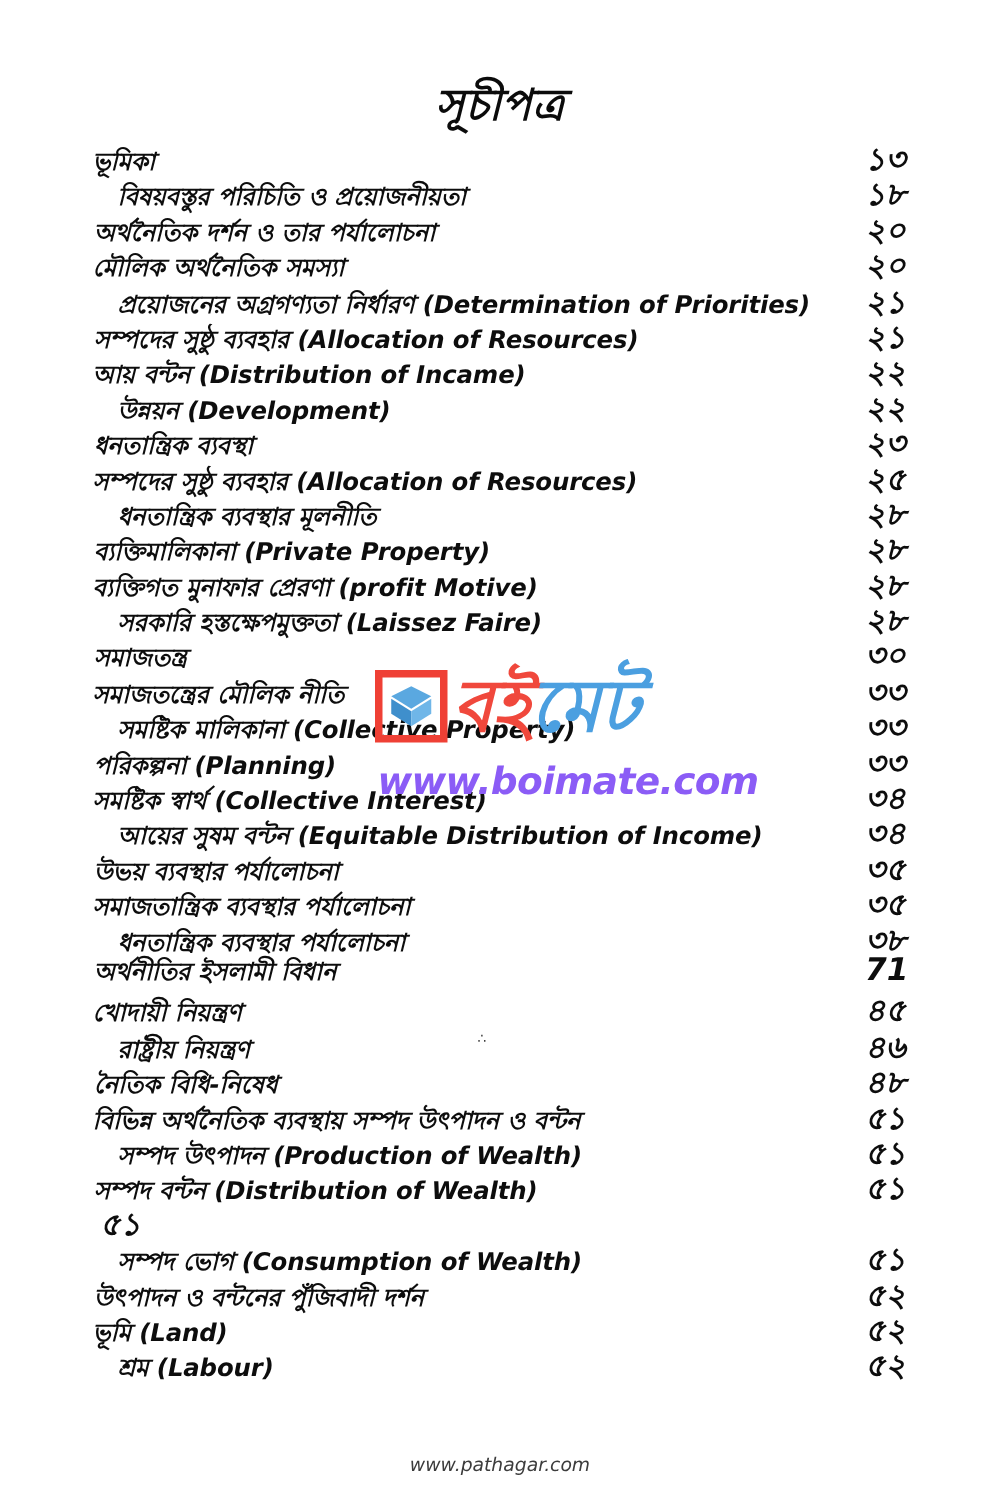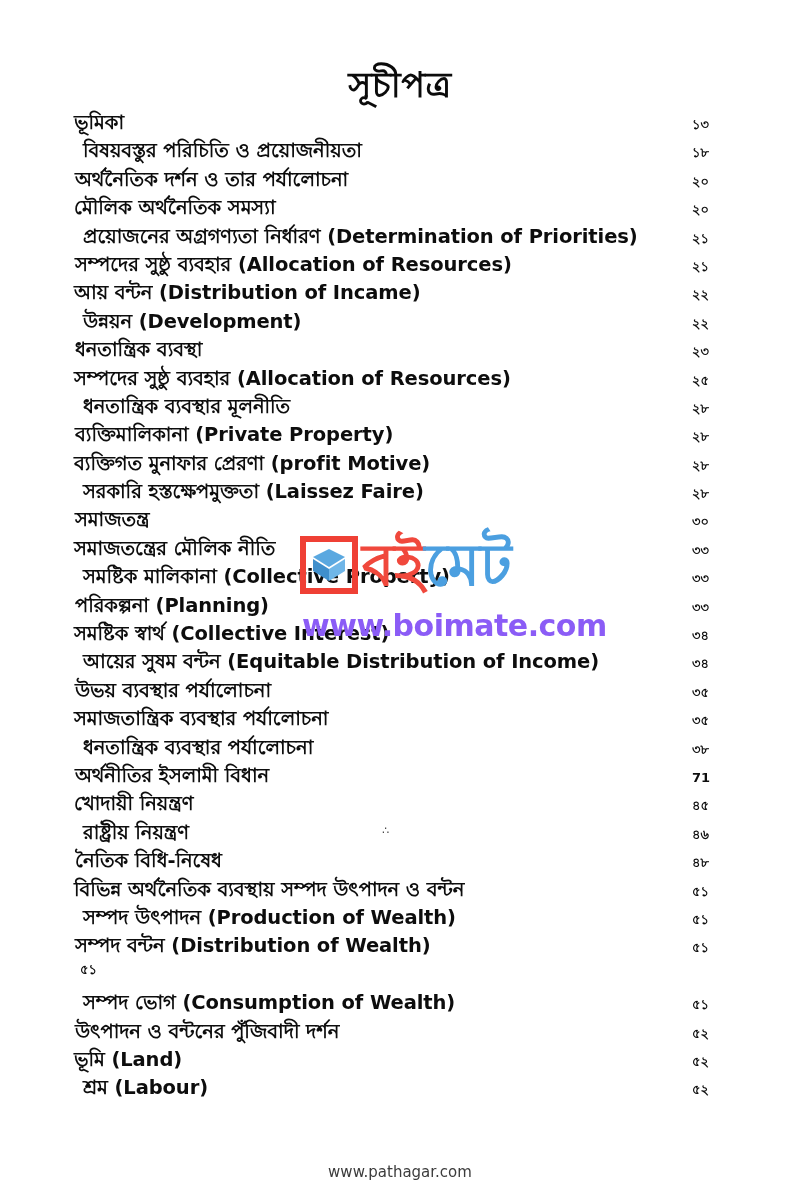--- a/index.html
+++ b/index.html
@@ -15,20 +15,21 @@
     font-family: "Liberation Serif", "DejaVu Serif", serif;
     color: #111111;
     -webkit-font-smoothing: none;
   }
 
   
   .page {
     position: absolute;
     inset: 0;
     background: #ffffff;
+    font-style: italic;
   }
 
   
   .toc-title {
     position: absolute;
     top: 68px;
     left: 0;
     width: 800px;
     text-align: center;
     font-size: 35px;
@@ -55,31 +56,31 @@
   }
   .toc-label {
     font-size: 19.5px;
     font-weight: bold;
     font-family: "DejaVu Sans", "Liberation Sans", sans-serif;
     color: #0d0d0d;
     letter-spacing: -0.1px;
     overflow: visible;
   }
   .toc-page {
-    font-size: 13px;
+    font-size: 25px;
     font-weight: bold;
     font-family: "DejaVu Sans", "Liberation Sans", sans-serif;
     color: #0d0d0d;
     min-width: 42px;
     text-align: left;
     padding-left: 6px;
   }
   
   .toc-row:nth-child(3n+1) .toc-label { margin-left: 0px; }
-  .toc-row:nth-child(3n+2) .toc-label { margin-left: 9px; }
+  .toc-row:nth-child(3n+2) .toc-label { margin-left: 20px; }
   .toc-row:nth-child(3n)   .toc-label { margin-left: 1px; }
 
   
   .scan-speck {
     position: absolute;
     left: 382px;
     top: 826px;
     width: 7px;
     height: 9px;
     color: #3a3a3a;

